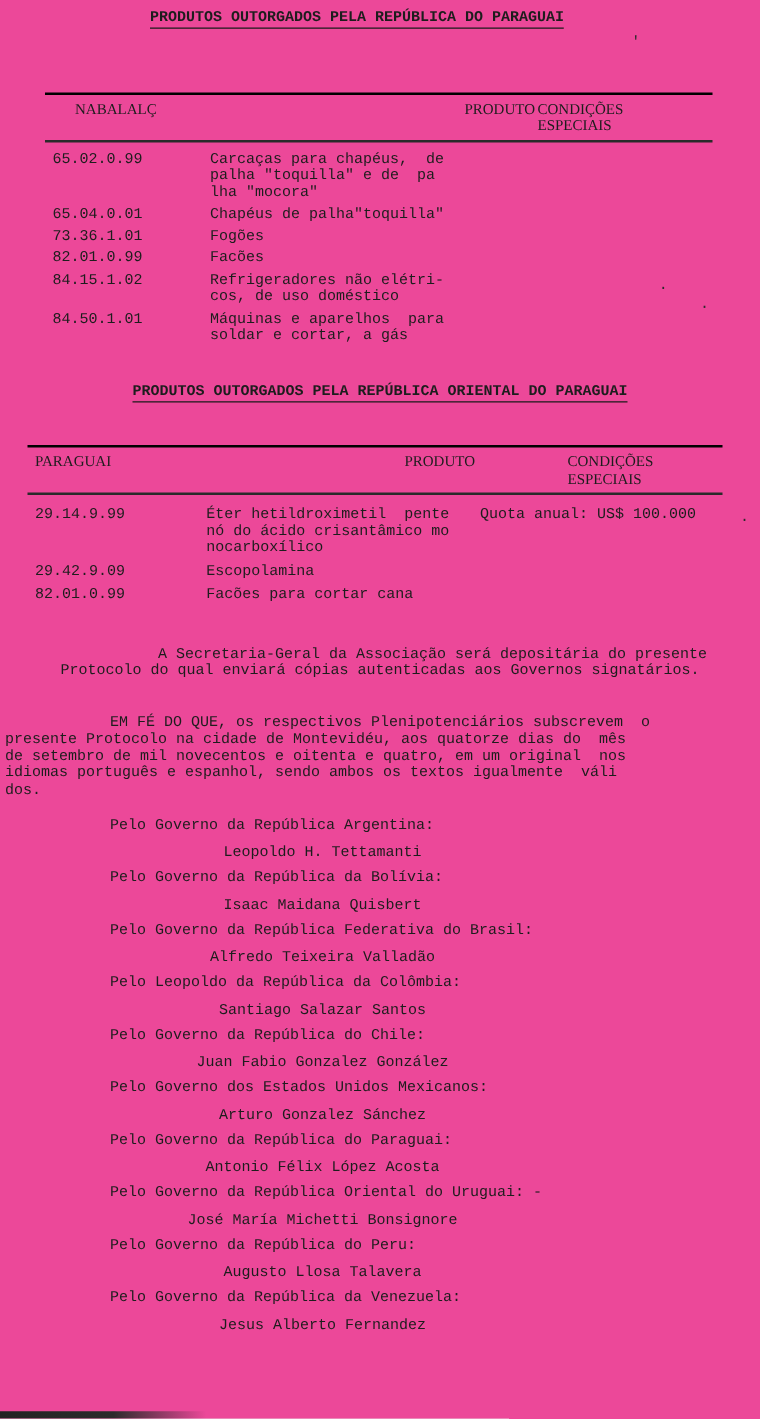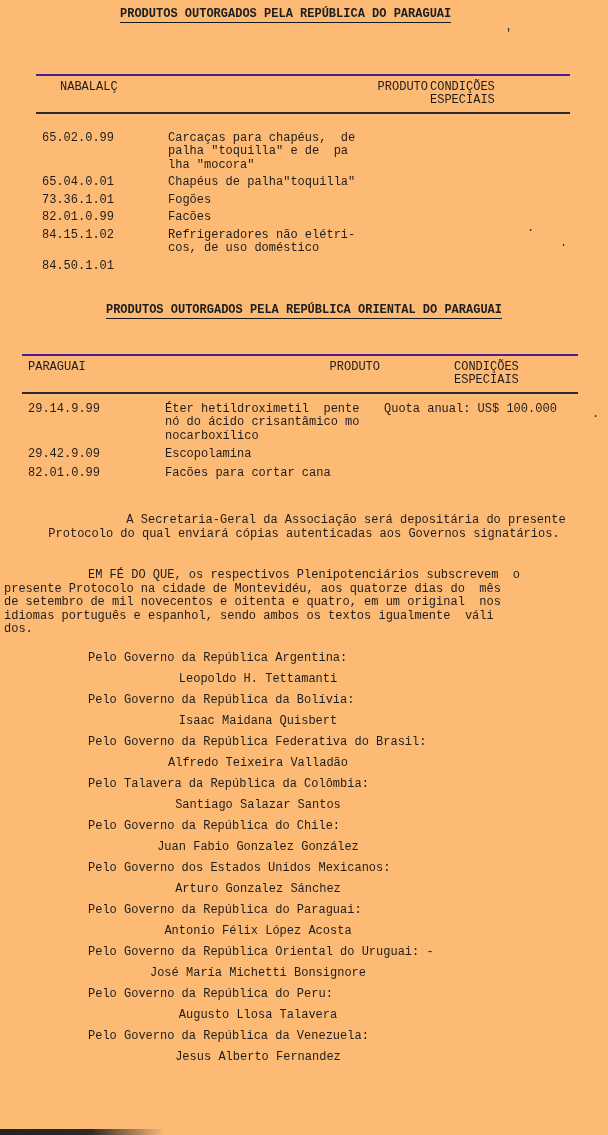--- a/index.html
+++ b/index.html
@@ -1,49 +1,50 @@
 <!DOCTYPE html>
 <html><head>
 <meta charset="utf-8">
 <style>
   * { margin:0; padding:0; box-sizing:border-box; }
   html,body { background:#e8e8e6; }
   .page {
     position:relative;
     width:608px; height:1135px;
     margin:0 auto;
-    background:#fdba74;
+    background:#ec4899;
     color:#1d1d1d;
     font-family:"Liberation Mono","DejaVu Sans Mono",monospace;
     font-size:12px; line-height:13.5px;
     overflow:hidden;
   }
   .title1 { margin:8px 0 0 120px; font-weight:bold; }
   .title2 { margin-top:26px; text-align:center; font-weight:bold; }
   .u { border-bottom:1.5px solid #1a1a1a; padding-bottom:1px; }
 
   .tbl { }
   .tbl1 { margin:52px 0 0 36px; width:534px; }
   .tbl2 { margin:36px 0 0 22px; width:556px; }
   .thead {
     display:grid;
-    border-top:2px solid #4c1d95;
+    border-top:2px solid #000000;
     border-bottom:2px solid #2a2a2a;
     padding:5px 0 4px 0;
+    font-family:Liberation Serif, serif;
   }
   .tbl1 .thead, .tbl1 .trow { grid-template-columns:130px 262px 1fr; }
   .tbl2 .thead, .tbl2 .trow { grid-template-columns:140px 218px 1fr; }
   .h-prod { text-align:right; }
   .h-cond { white-space:pre-line; }
   .tbl1 .h-code { padding-left:24px; }
   .tbl1 .h-cond { padding-left:2px; }
   .tbl2 .h-code { padding-left:6px; }
   .tbl2 .h-cond { padding-left:74px; }
 
-  .tbody { padding:18px 0 1px 0; }
+  .tbody { padding:7px 0 1px 0; }
   .tbl2 .tbody { padding-top:9px; }
   .trow { display:grid; margin-bottom:4px; }
   .tbl2 .trow { margin-bottom:5px; }
   .cell { white-space:pre-wrap; }
   .tbl1 .c-code { padding-left:6px; }
   .tbl2 .c-code { padding-left:6px; }
   .tbl1 .c-prod { padding-left:2px; }
   .tbl2 .c-prod { padding-left:3px; }
   .tbl2 .c-cond { padding-left:4px; }
 
@@ -102,20 +103,22 @@
         <div class="cell c-cond"></div>
       </div>
       <div class="trow">
         <div class="cell c-code">84.15.1.02</div>
         <div class="cell c-prod">Refrigeradores não elétri-
 cos, de uso doméstico</div>
         <div class="cell c-cond"></div>
       </div>
       <div class="trow">
         <div class="cell c-code">84.50.1.01</div>
+        <div class="cell c-prod">Máquinas e aparelhos  para
+soldar e cortar, a gás</div>
         <div class="cell c-cond"></div>
       </div>
     </div>
   </div>
 
   <div class="title2"><span class="u">PRODUTOS OUTORGADOS PELA REPÚBLICA ORIENTAL DO PARAGUAI</span></div>
 
   <div class="tbl tbl2">
     <div class="thead">
       <div class="h-code">PARAGUAI</div>
@@ -159,21 +162,21 @@
     </div>
     <div class="sig">
       <div class="sig-gov">Pelo Governo da República da Bolívia:</div>
       <div class="sig-name">Isaac Maidana Quisbert</div>
     </div>
     <div class="sig">
       <div class="sig-gov">Pelo Governo da República Federativa do Brasil:</div>
       <div class="sig-name">Alfredo Teixeira Valladão</div>
     </div>
     <div class="sig">
-      <div class="sig-gov">Pelo Talavera da República da Colômbia:</div>
+      <div class="sig-gov">Pelo Leopoldo da República da Colômbia:</div>
       <div class="sig-name">Santiago Salazar Santos</div>
     </div>
     <div class="sig">
       <div class="sig-gov">Pelo Governo da República do Chile:</div>
       <div class="sig-name">Juan Fabio Gonzalez González</div>
     </div>
     <div class="sig">
       <div class="sig-gov">Pelo Governo dos Estados Unidos Mexicanos:</div>
       <div class="sig-name">Arturo Gonzalez Sánchez</div>
     </div>

